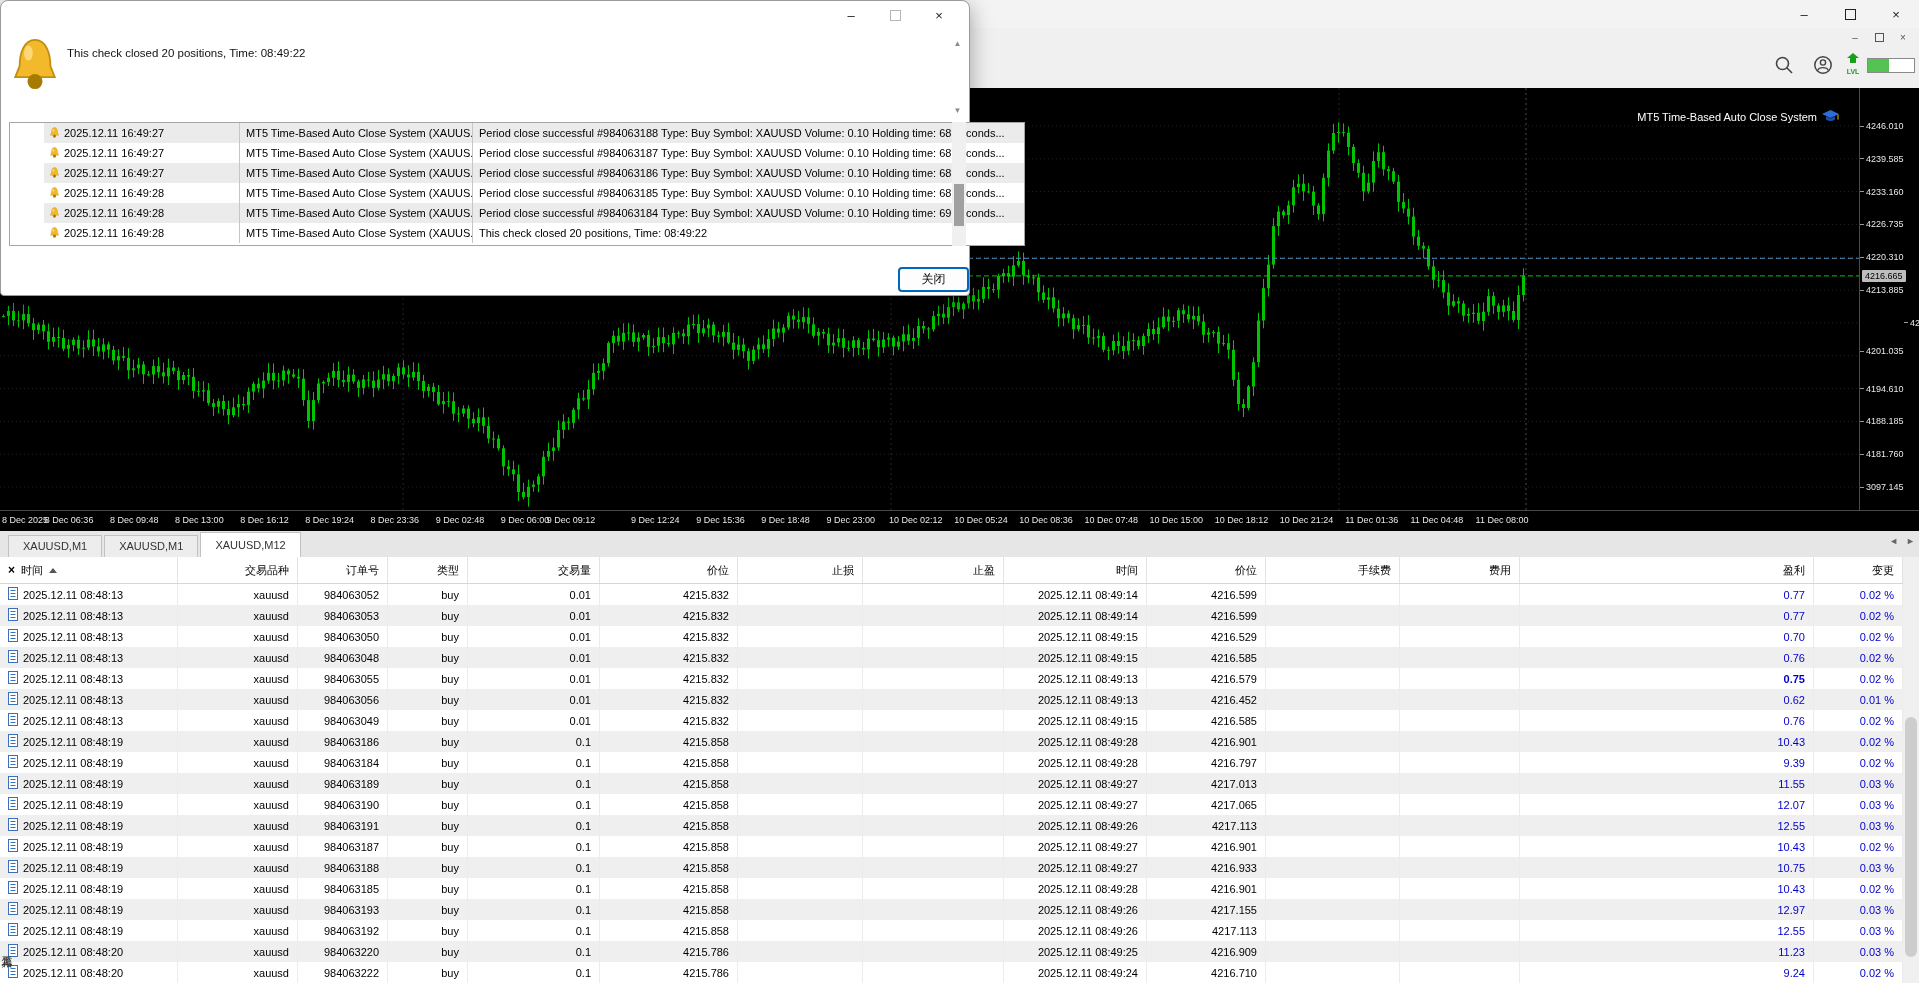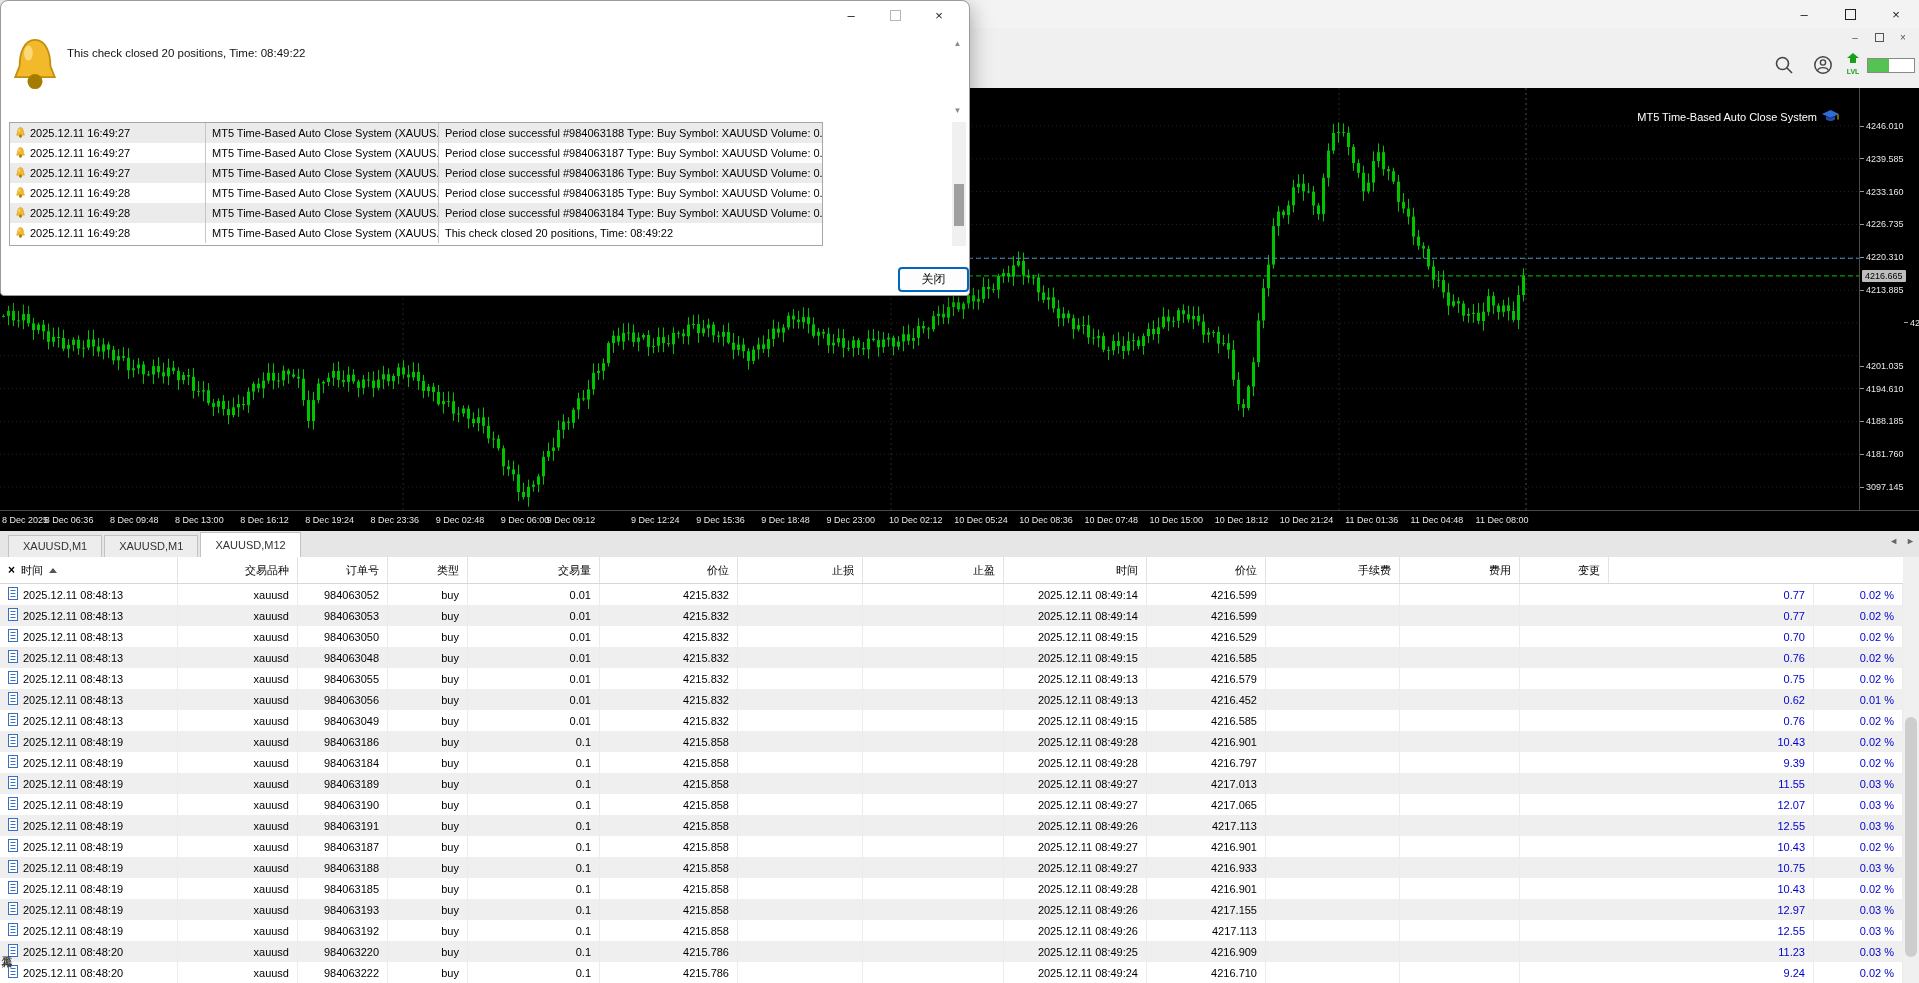--- a/index.html
+++ b/index.html
@@ -83,22 +83,22 @@
              align-items:center;padding-left:10px;box-sizing:border-box;gap:8px;font-size:12px;}
   #dlg-ctrls{position:absolute;right:8px;top:0;display:flex;}
   .dbtn{width:44px;height:28px;display:flex;align-items:center;justify-content:center;
         color:#222;font-size:13px;}
   .dbtn .boxglyph{border-color:#b5b5b5;}
   #dlg-msg-text{position:absolute;left:66px;top:46px;font-size:11.5px;color:#111;}
   #dlg-bigbell{position:absolute;left:12px;top:36px;}
   #msg-scroll{position:absolute;left:950px;top:38px;width:13px;height:76px;
               display:flex;flex-direction:column;justify-content:space-between;
               align-items:center;color:#8a8a8a;font-size:8px;}
-  #dlg-list{position:absolute;left:8px;top:121px;width:814px;height:124px;
-            border:1px solid #a6a6a6;box-sizing:border-box;overflow:hidden;background:#fff;}
+  #dlg-list{position:absolute;left:8px;top:121px;width:1016px;height:124px;
+            border:1px solid #a6a6a6;box-sizing:border-box;overflow:hidden;background:#fff;padding-left:34px;}
   .alert-row{display:flex;height:20px;align-items:center;font-size:11px;}
   .alert-row:nth-child(odd){background:#ebebeb;}
   .acell{height:100%;display:flex;align-items:center;padding:0 6px;box-sizing:border-box;
          white-space:nowrap;overflow:hidden;}
   .acell.c1{width:195px;gap:5px;}
   .acell.c2{width:233px;border-left:1px solid #c6c6c6;}
   .acell.c3{flex:1;border-left:1px solid #c6c6c6;}
   #list-scroll{position:absolute;left:951px;top:121px;width:14px;height:124px;background:#f0f0f0;}
   #list-scroll .thumb{position:absolute;left:2px;top:62px;width:10px;height:42px;background:#a0a0a0;}
   #dlg-close{position:absolute;left:897px;top:266px;width:71px;height:25px;background:#fdfdfd;
@@ -805,21 +805,21 @@
         <span>4220.310</span>
       </div>
       <div class="ptick" style="top: 202.094px;">
         <span class="dash"></span>
         <span>4213.885</span>
       </div>
       <div class="ptick" style="top: 234.913px; margin-left: 44px;">
         <span class="dash"></span>
         <span>4207.460</span>
       </div>
-      <div class="ptick" style="top: 278px;">
+      <div class="ptick" style="top: 263px;">
         <span class="dash"></span>
         <span>4201.035</span>
       </div>
       <div class="ptick" style="top: 300.551px;">
         <span class="dash"></span>
         <span>4194.610</span>
       </div>
       <div class="ptick" style="top: 333.37px;">
         <span class="dash"></span>
         <span>4188.185</span>
@@ -891,20 +891,21 @@
       <div class="hcell" style="width: 90px;">订单号</div>
       <div class="hcell" style="width: 80px;">类型</div>
       <div class="hcell" style="width: 132px;">交易量</div>
       <div class="hcell" style="width: 138px;">价位</div>
       <div class="hcell" style="width: 125px;">止损</div>
       <div class="hcell" style="width: 141px;">止盈</div>
       <div class="hcell" style="width: 143px;">时间</div>
       <div class="hcell" style="width: 119px;">价位</div>
       <div class="hcell" style="width: 134px;">手续费</div>
       <div class="hcell" style="width: 120px;">费用</div>
+      <div class="hcell" style="width: 294px;">盈利</div>
       <div class="hcell" style="width: 89px;">变更</div>
     </div>
   <div id="tbody">
       <div class="trow">
         <div class="tcell first" style="width: 178px;">
           <span><svg width="10" height="13" viewBox="0 0 10 13">
               <rect x="0.5" y="0.5" width="9" height="12" fill="#fff" stroke="#3a6ec0"></rect>
               <line x1="2.5" y1="3.5" x2="7.5" y2="3.5" stroke="#3a6ec0"></line>
               <line x1="2.5" y1="6.5" x2="7.5" y2="6.5" stroke="#3a6ec0"></line>
               <line x1="2.5" y1="9.5" x2="7.5" y2="9.5" stroke="#3a6ec0"></line>
@@ -1011,21 +1012,21 @@
         <div class="tcell" style="width: 90px;">984063055</div>
         <div class="tcell" style="width: 80px;">buy</div>
         <div class="tcell" style="width: 132px;">0.01</div>
         <div class="tcell" style="width: 138px;">4215.832</div>
         <div class="tcell" style="width: 125px;"></div>
         <div class="tcell" style="width: 141px;"></div>
         <div class="tcell" style="width: 143px;">2025.12.11 08:49:13</div>
         <div class="tcell" style="width: 119px;">4216.579</div>
         <div class="tcell" style="width: 134px;"></div>
         <div class="tcell" style="width: 120px;"></div>
-        <div class="tcell blue" style="width: 294px;">0.75</div>
+        <div class="tcell blue" style="width: 294px; font-weight: bold;">0.75</div>
         <div class="tcell blue" style="width: 89px;">0.02 %</div>
       </div>
       <div class="trow">
         <div class="tcell first" style="width: 178px;">
           <span><svg width="10" height="13" viewBox="0 0 10 13">
               <rect x="0.5" y="0.5" width="9" height="12" fill="#fff" stroke="#3a6ec0"></rect>
               <line x1="2.5" y1="3.5" x2="7.5" y2="3.5" stroke="#3a6ec0"></line>
               <line x1="2.5" y1="6.5" x2="7.5" y2="6.5" stroke="#3a6ec0"></line>
               <line x1="2.5" y1="9.5" x2="7.5" y2="9.5" stroke="#3a6ec0"></line>
             </svg></span>

